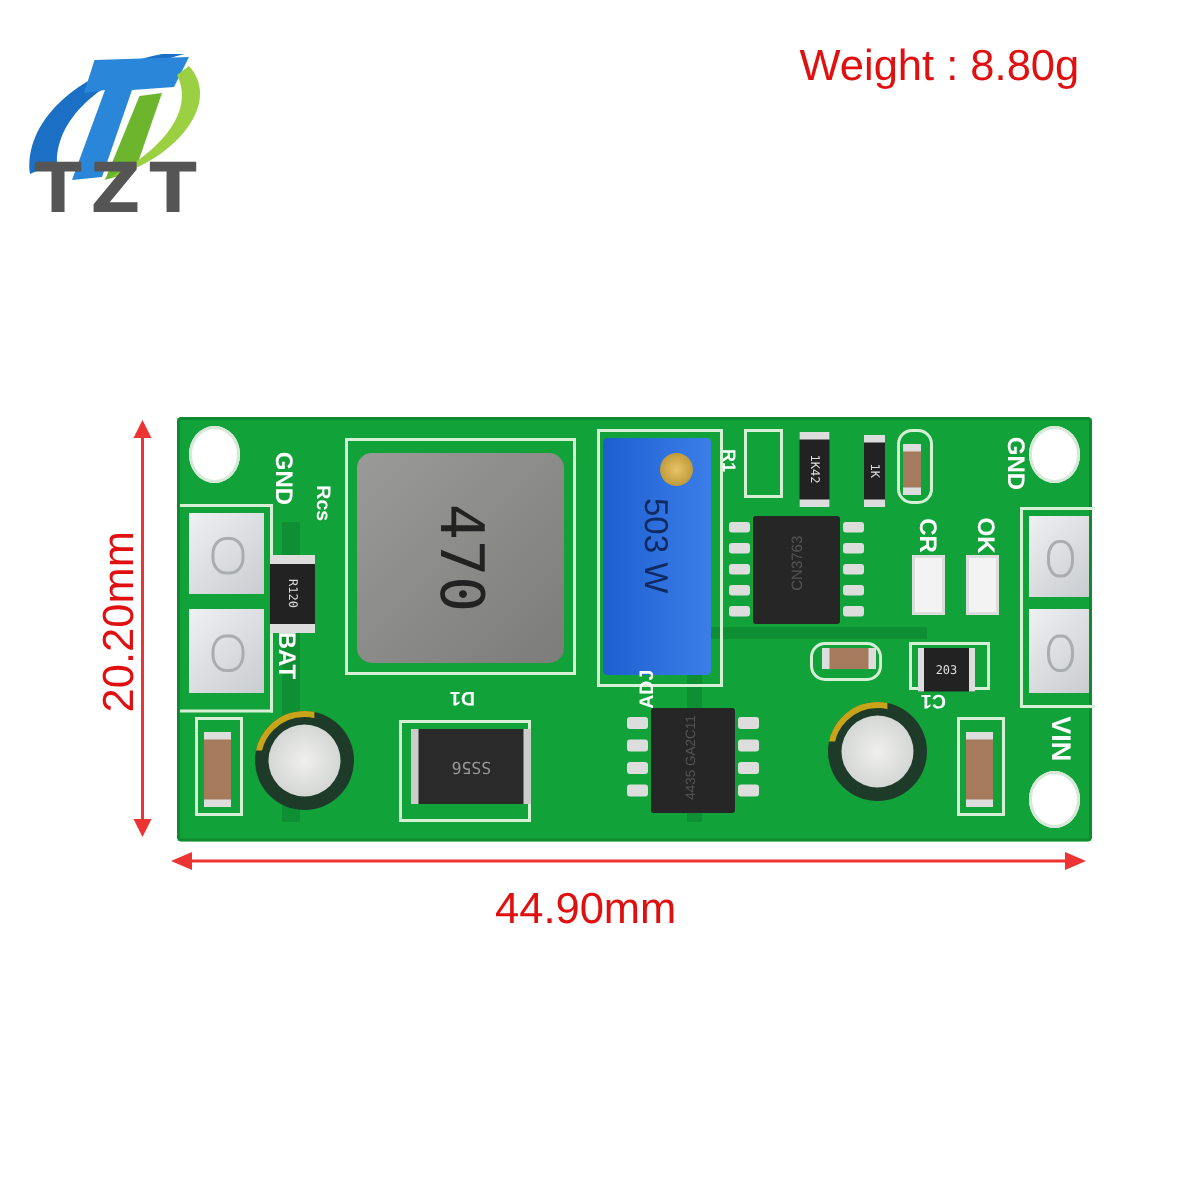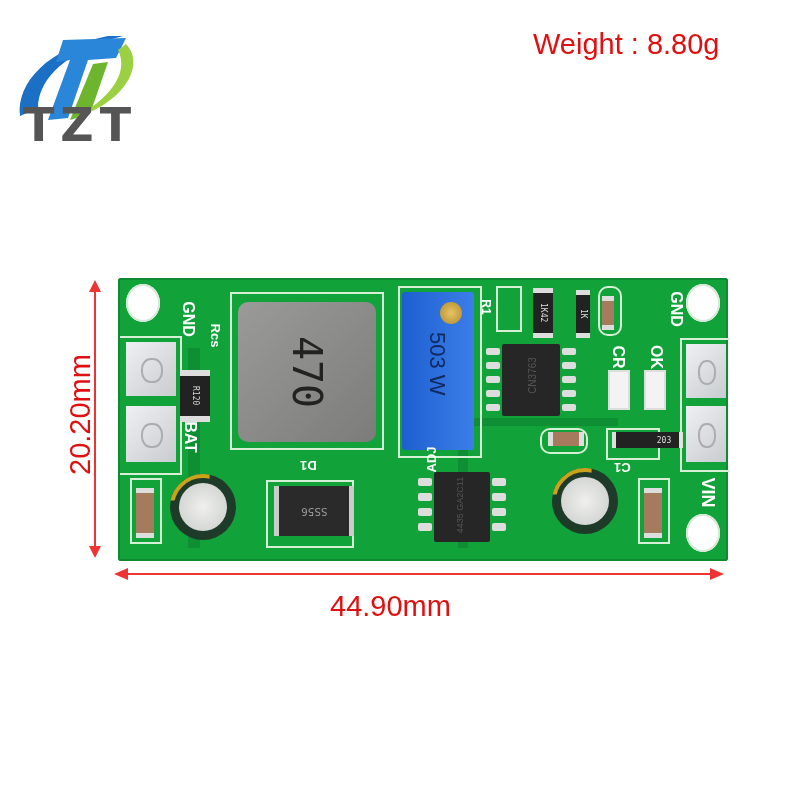--- a/index.html
+++ b/index.html
@@ -126,21 +126,21 @@
   <div class="pin" style="left:444px;top:126px;width:14px;height:7px;"></div>
 
   <div class="silk" style="left:488px;top:70px;">CR</div>
   <div class="silk" style="left:526px;top:70px;">OK</div>
   <div class="led" style="left:490px;top:92px;width:18px;height:36px;"></div>
   <div class="led" style="left:526px;top:92px;width:18px;height:36px;"></div>
 
   <div class="outline" style="left:422px;top:150px;width:44px;height:22px;border-radius:10px;"></div>
   <div class="cap-ceram" style="left:430px;top:154px;width:26px;height:14px;border-top:none;border-bottom:none;border-left:5px solid #ddd;border-right:5px solid #ddd;"></div>
   <div class="outline" style="left:488px;top:150px;width:50px;height:28px;"></div>
-  <div class="smd" style="left:494px;top:154px;width:30px;height:16px;padding-left:33px;">203</div>
+  <div class="smd" style="left:494px;top:154px;width:30px;height:29px;">203</div>
   <div class="silk" style="left:496px;top:182px;transform:rotate(180deg);font-size:13px;">C1</div>
 
   <div class="chip" style="left:316px;top:194px;width:56px;height:70px;">
     <span style="position:absolute;left:-2px;top:28px;font-size:9px;color:#555;transform:rotate(-90deg);white-space:nowrap;">4435 GA2C11</span>
   </div>
   <div class="pin" style="left:300px;top:200px;width:14px;height:8px;"></div>
   <div class="pin" style="left:300px;top:215px;width:14px;height:8px;"></div>
   <div class="pin" style="left:300px;top:230px;width:14px;height:8px;"></div>
   <div class="pin" style="left:300px;top:245px;width:14px;height:8px;"></div>
   <div class="pin" style="left:374px;top:200px;width:14px;height:8px;"></div>

